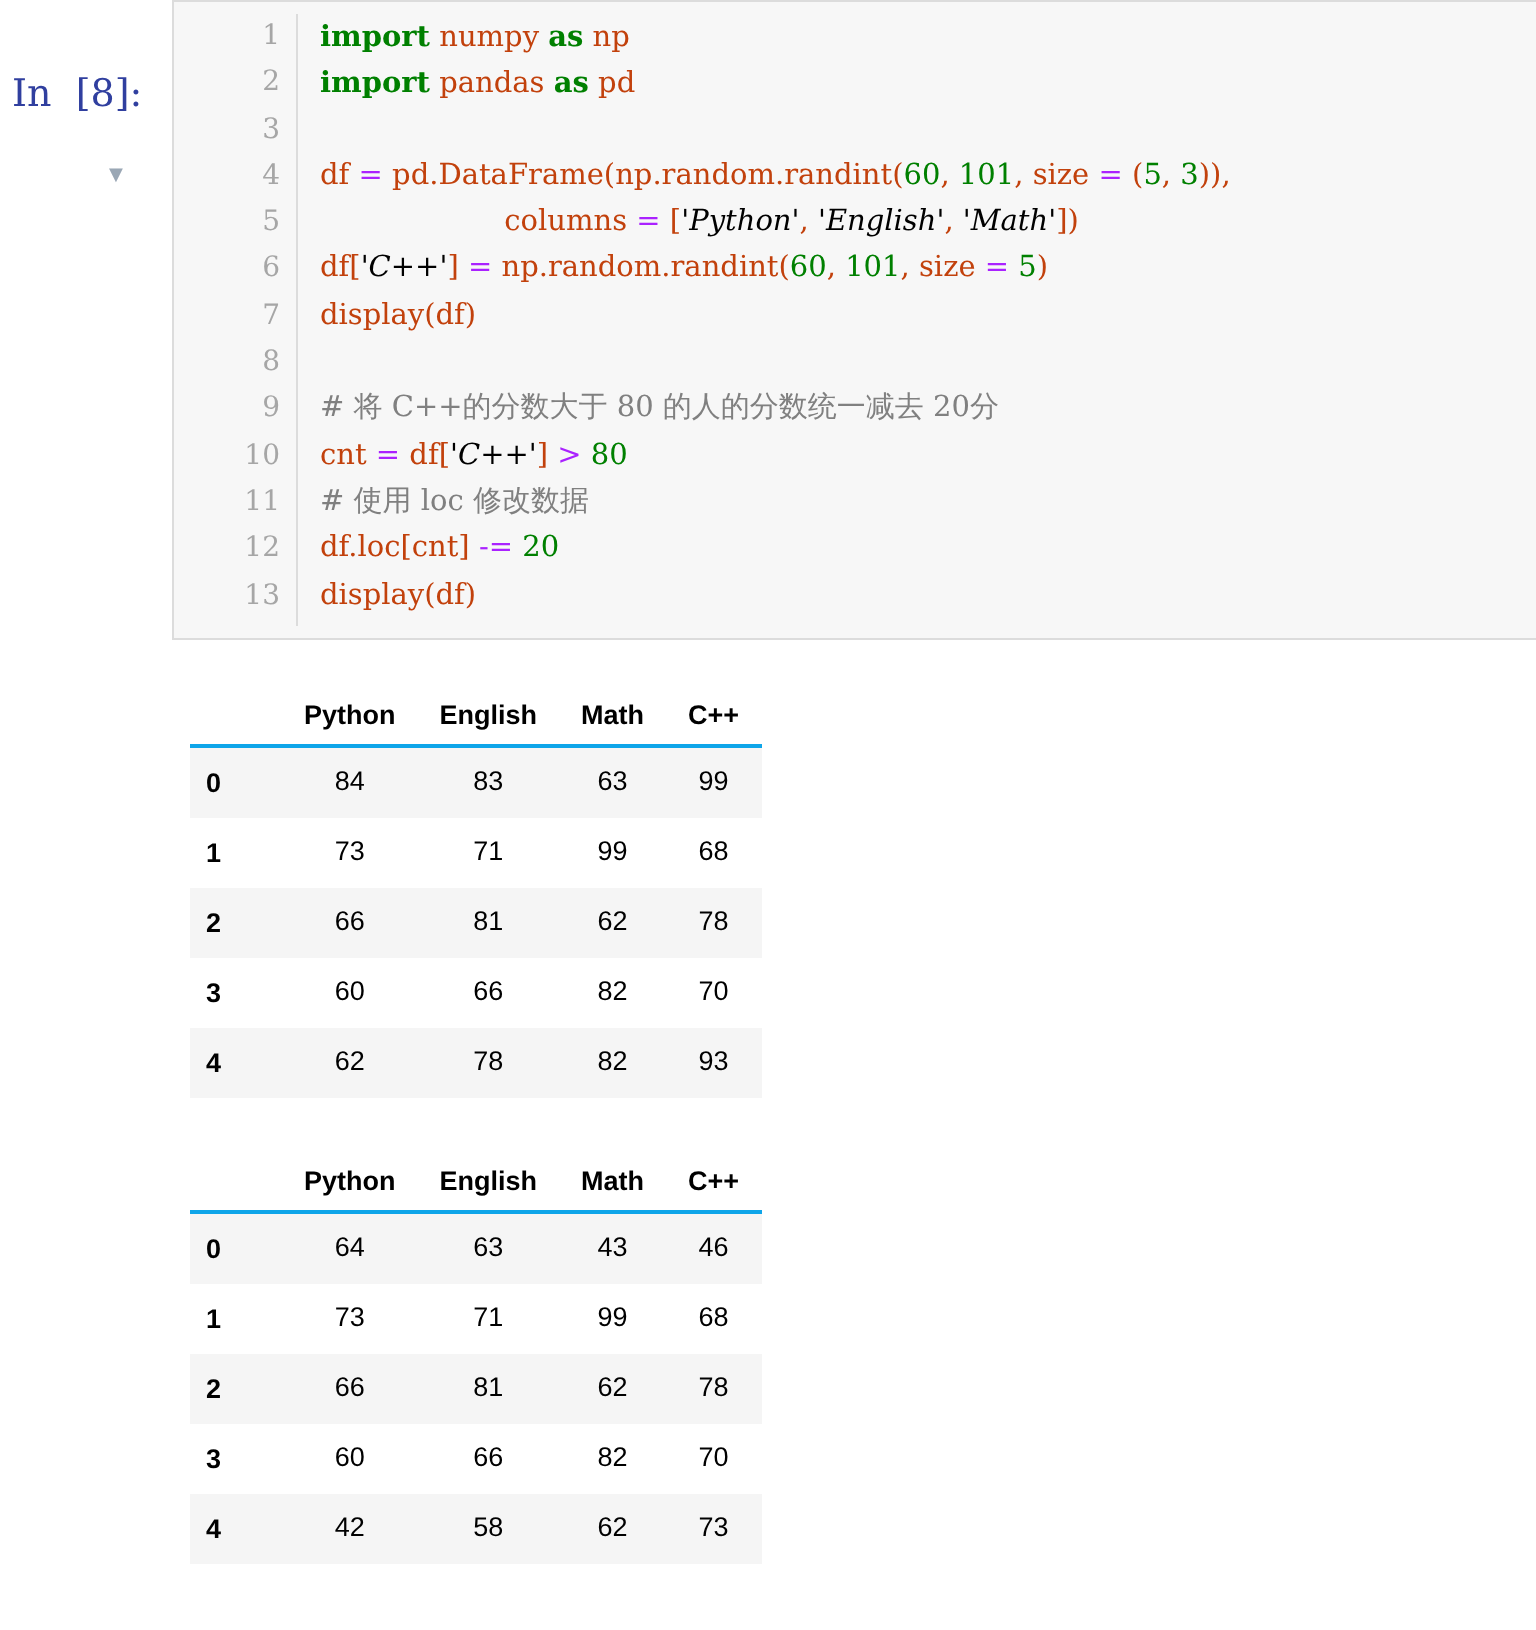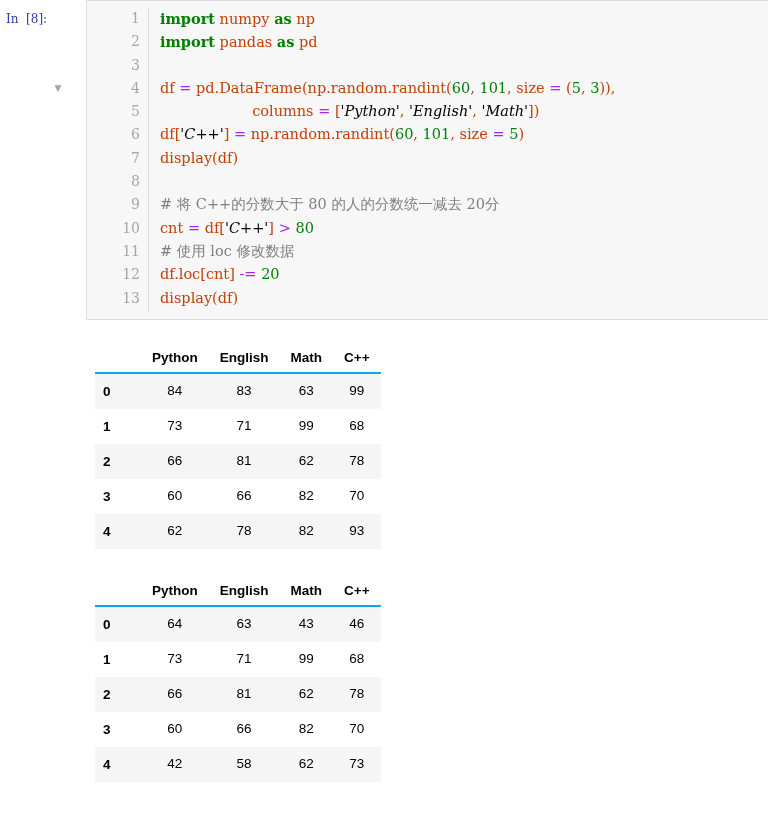--- a/index.html
+++ b/index.html
@@ -29,23 +29,24 @@
 
   .prompt {
     width: 86px;
     flex: 0 0 86px;
     text-align: left;
     padding-left: 6px;
     padding-top: 12px;
     box-sizing: border-box;
     color: #303F9F;
     font-family: "DejaVu Serif", serif;
-    font-size: 12px;
+    font-size: 19px;
     white-space: pre;
     letter-spacing: 0px;
+    margin-top: 24px;
   }
 
   .input-area {
     flex: 1 1 auto;
     background: #f7f7f7;
     border: 1px solid #dcdcdc;
     border-right: none;
     display: flex;
     padding: 6px 0 6px 0;
     min-height: 320px;

